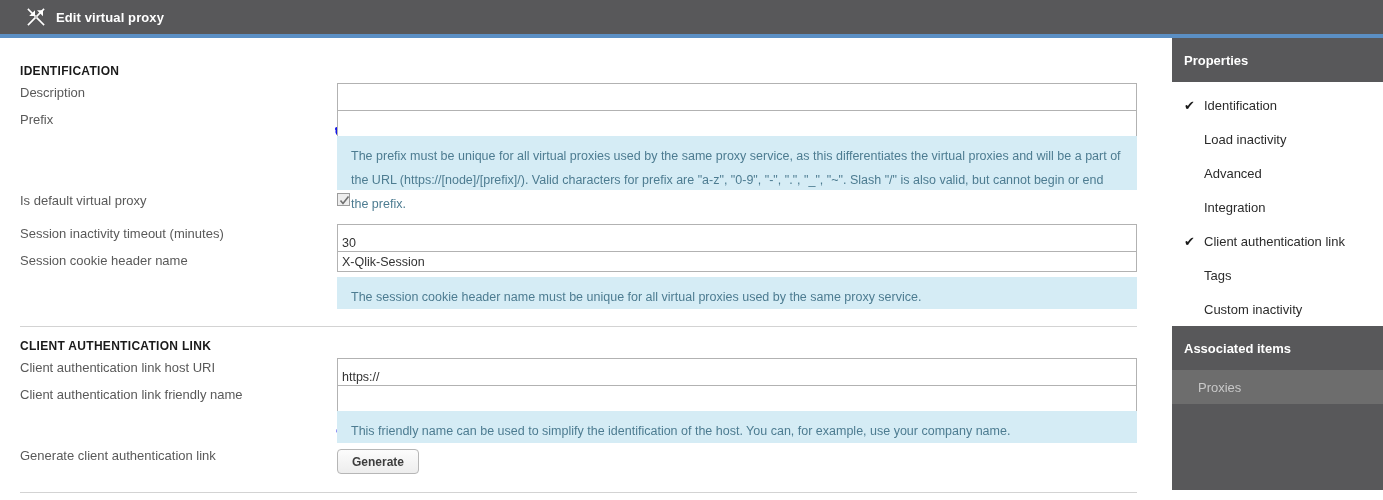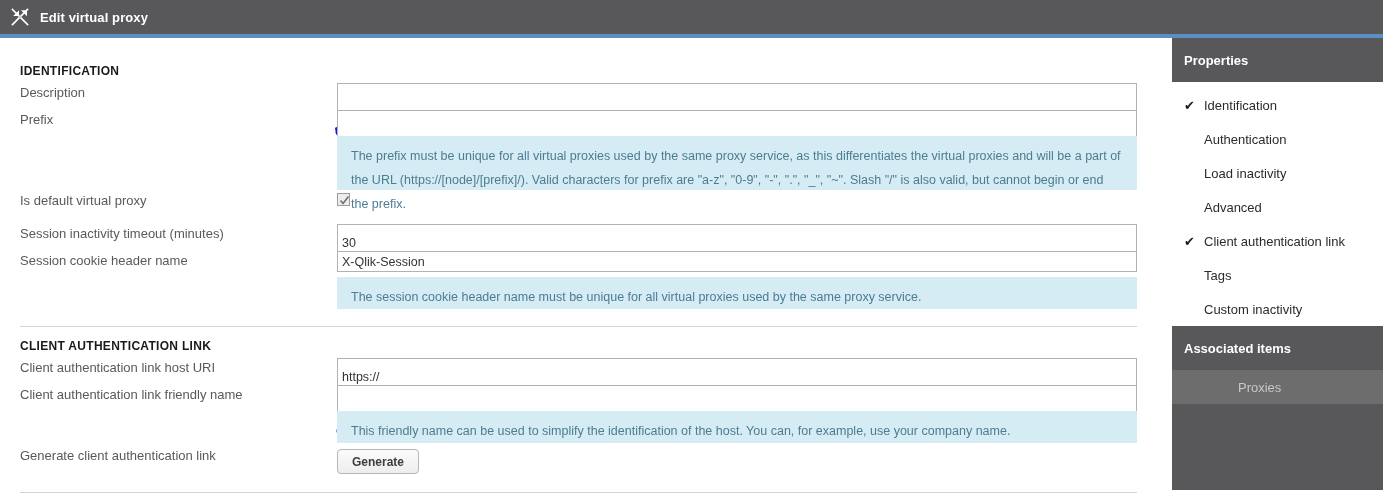--- a/index.html
+++ b/index.html
@@ -20,21 +20,21 @@
 
   
   .titlebar {
     position: absolute;
     top: 0; left: 0;
     width: 1383px;
     height: 34px;
     background: #58585a;
     display: flex;
     align-items: center;
-    padding-left: 10px;
+    padding-left: 26px;
   }
   .titlebar-icon {
     width: 20px; height: 20px;
     margin-right: 10px;
     flex: 0 0 auto;
     display: block;
   }
   .titlebar-text {
     color: #ffffff;
     font-size: 13px;
@@ -180,21 +180,21 @@
     font-size: 13px;
     line-height: 1;
   }
   .prop-label { padding-left: 2px; white-space: nowrap; }
 
   .assoc-list { background: #58585a; height: 120px; }
   .assoc-item {
     height: 34px;
     display: flex;
     align-items: center;
-    padding-left: 66px;
+    padding-left: 26px;
     font-size: 13px;
     color: #c8c8c8;
     background: #6d6d6d;
     cursor: pointer;
   }
 </style>
 </head>
 <body>
 
 <div id="app">
@@ -287,29 +287,29 @@
       <span>Properties</span>
     </div>
 
     <div class="prop-list">
       <div class="prop-item">
         <span class="prop-check">✔</span>
         <span class="prop-label">Identification</span>
       </div>
       <div class="prop-item">
         <span class="prop-check"></span>
-        <span class="prop-label">Authentication</span>
-      </div>
-      <div class="prop-item">
-        <span class="prop-check"></span>
         <span class="prop-label">Load inactivity</span>
       </div>
       <div class="prop-item">
         <span class="prop-check"></span>
         <span class="prop-label">Advanced</span>
+      </div>
+      <div class="prop-item">
+        <span class="prop-check"></span>
+        <span class="prop-label">Integration</span>
       </div>
       <div class="prop-item">
         <span class="prop-check">✔</span>
         <span class="prop-label">Client authentication link</span>
       </div>
       <div class="prop-item">
         <span class="prop-check"></span>
         <span class="prop-label">Tags</span>
       </div>
       <div class="prop-item">

